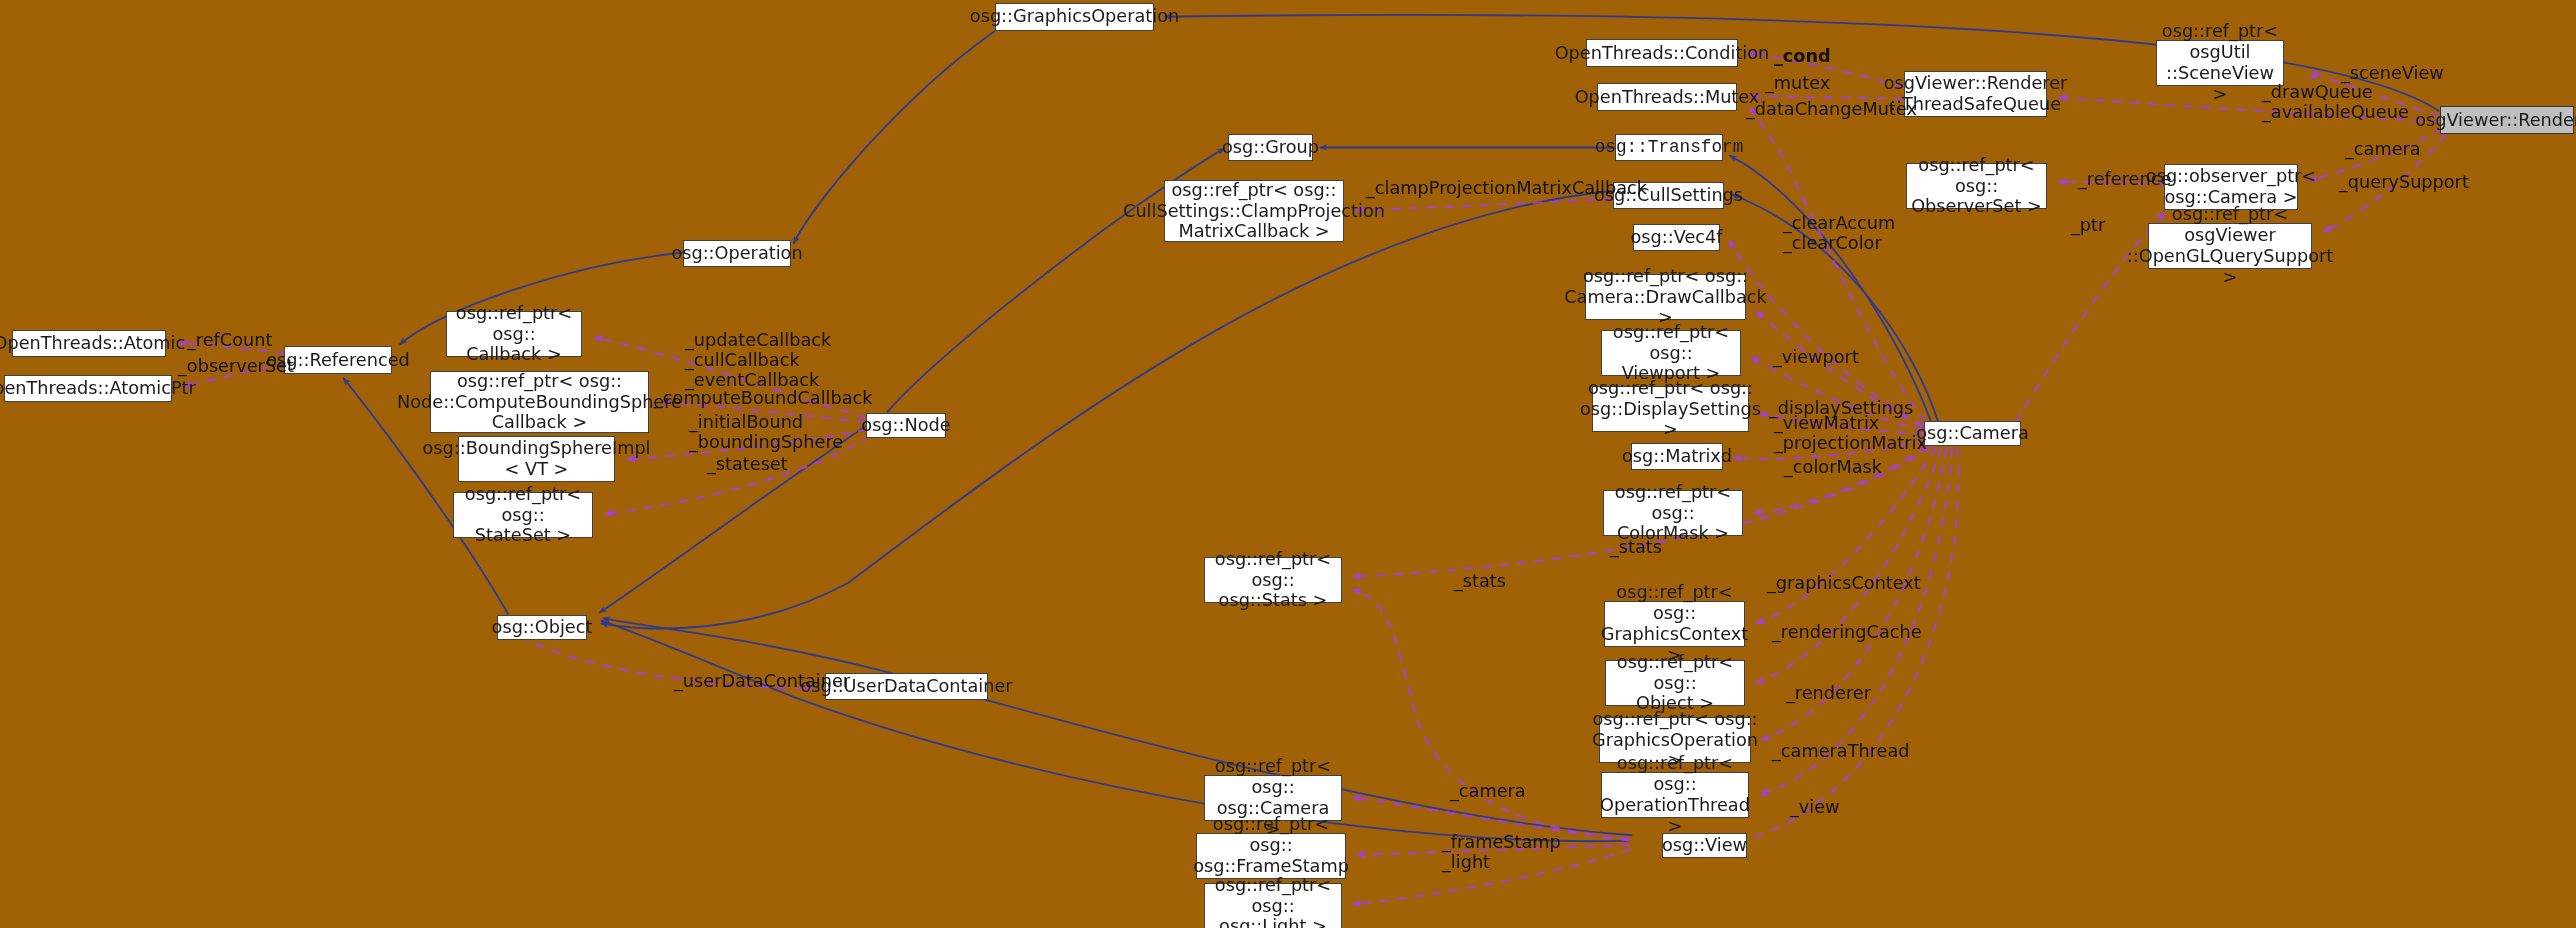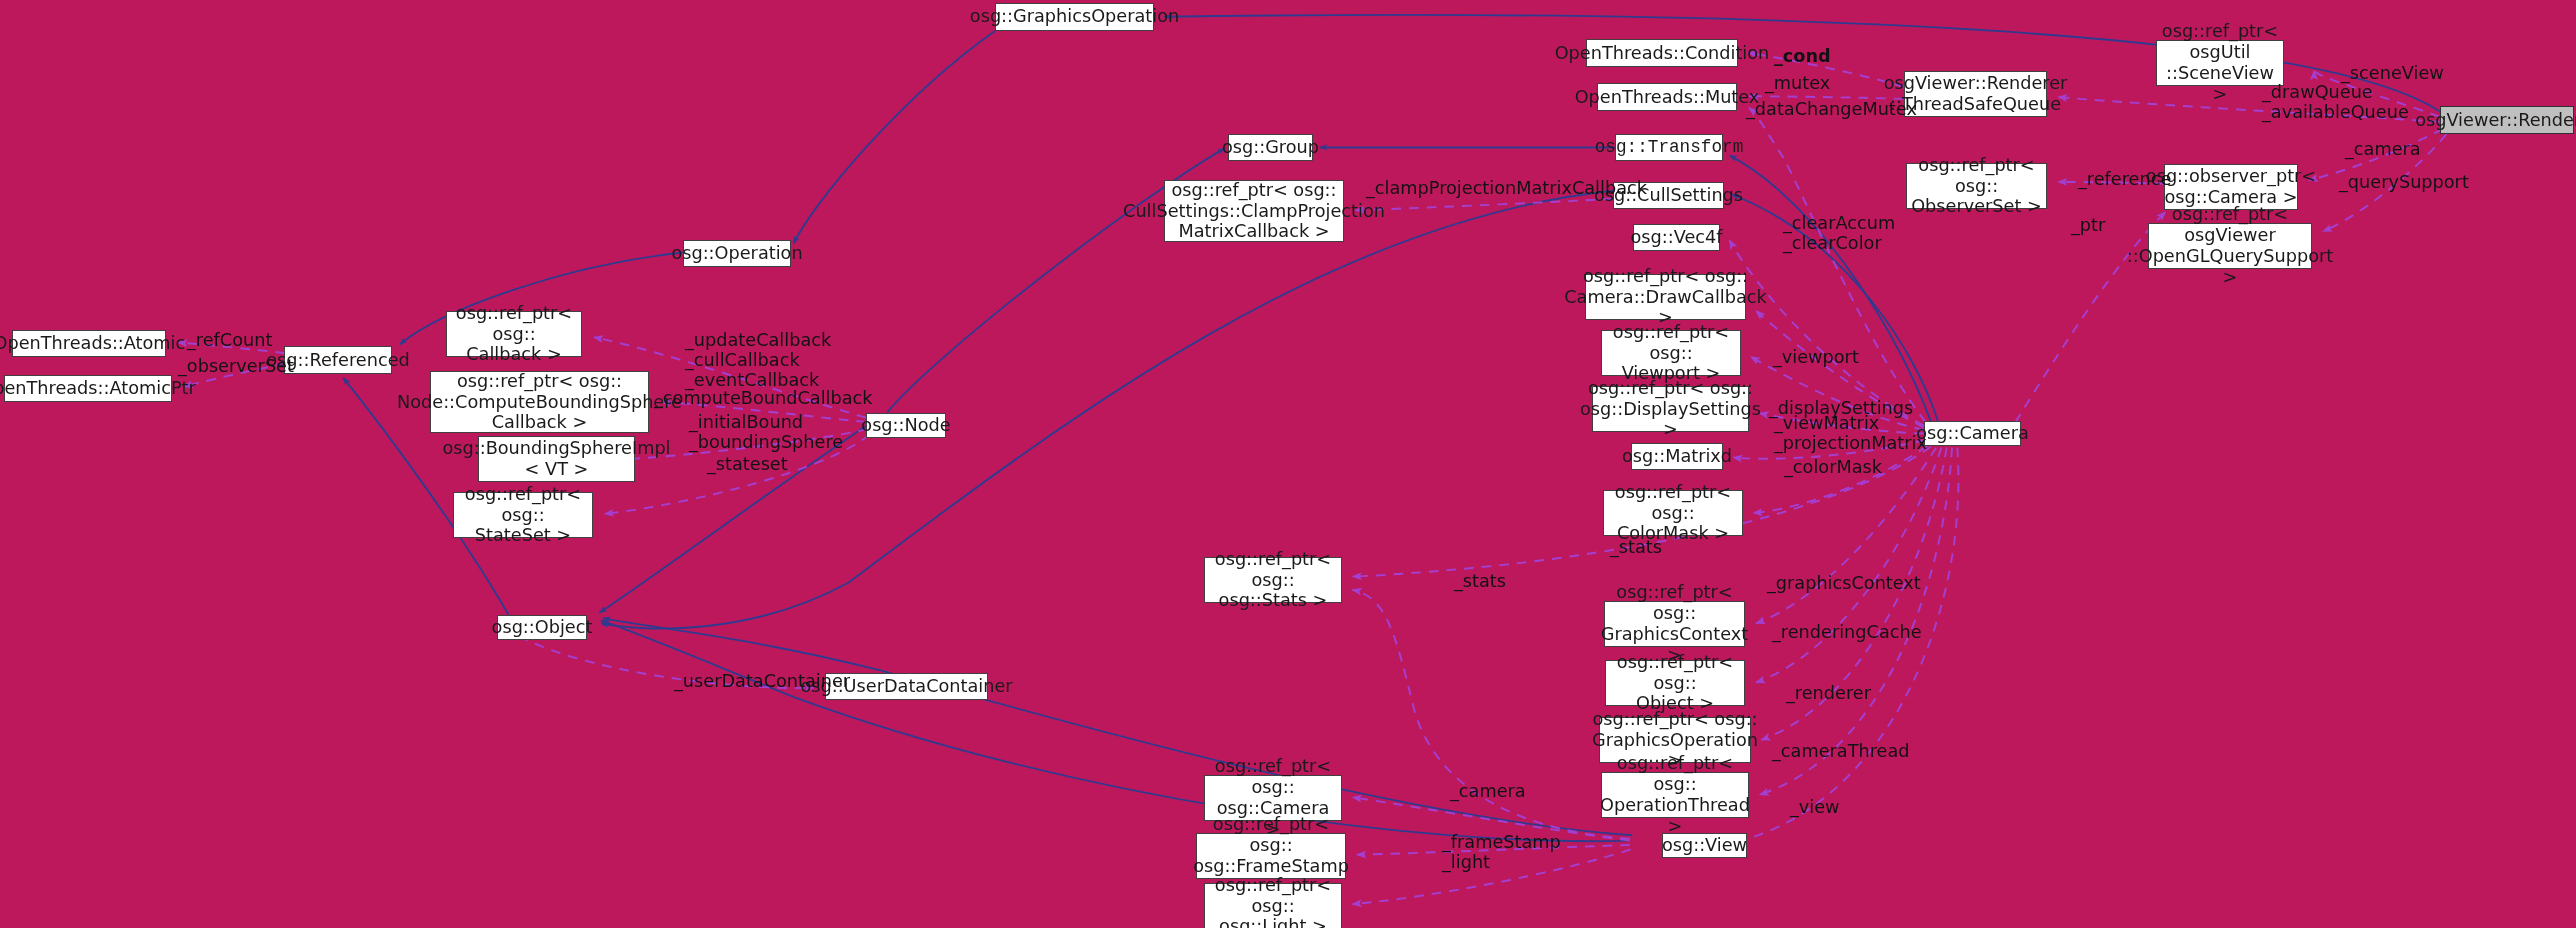--- a/index.html
+++ b/index.html
@@ -4,21 +4,21 @@
 <style>
   html, body {
     margin: 0;
     padding: 0;
     background: #ffffff;
   }
   #canvas {
     position: relative;
     width: 2576px;
     height: 928px;
-    background: #be185d;
+    background: #a16207;
     font-family: "DejaVu Sans", "Liberation Sans", sans-serif;
     overflow: hidden;
   }
   #edge-layer {
     position: absolute;
     left: 0; top: 0;
     width: 2576px;
     height: 928px;
     pointer-events: none;
   }
@@ -197,21 +197,21 @@
   <div class="node" style="left:1601px;top:330px;width:140px;height:46px;">osg::ref_ptr&lt; osg::
 Viewport &gt;</div>
   <div class="node" style="left:3.5px;top:375px;width:168px;height:26.5px;">OpenThreads::AtomicPtr</div>
   <div class="node" style="left:430px;top:371px;width:219px;height:62px;">osg::ref_ptr&lt; osg::
 Node::ComputeBoundingSphere
 Callback &gt;</div>
   <div class="node" style="left:1592px;top:386px;width:157px;height:46px;">osg::ref_ptr&lt; osg::
 osg::DisplaySettings &gt;</div>
   <div class="node" style="left:866px;top:413px;width:80px;height:25px;">osg::Node</div>
   <div class="node" style="left:1924px;top:421px;width:97px;height:25px;">osg::Camera</div>
-  <div class="node" style="left:458px;top:436px;width:157px;height:46px;margin-left:20px;">osg::BoundingSphereImpl
+  <div class="node" style="left:458px;top:436px;width:157px;height:46px;">osg::BoundingSphereImpl
 &lt; VT &gt;</div>
   <div class="node" style="left:1631px;top:443px;width:92px;height:26.5px;">osg::Matrixd</div>
   <div class="node" style="left:453px;top:492px;width:140px;height:46px;">osg::ref_ptr&lt; osg::
 StateSet &gt;</div>
   <div class="node" style="left:1603px;top:490px;width:140px;height:46px;">osg::ref_ptr&lt; osg::
 ColorMask &gt;</div>
   <div class="node" style="left:1204px;top:557px;width:138px;height:46px;">osg::ref_ptr&lt; osg::
 osg::Stats &gt;</div>
   <div class="node" style="left:1604px;top:601px;width:141px;height:46px;">osg::ref_ptr&lt; osg::
 GraphicsContext &gt;</div>

